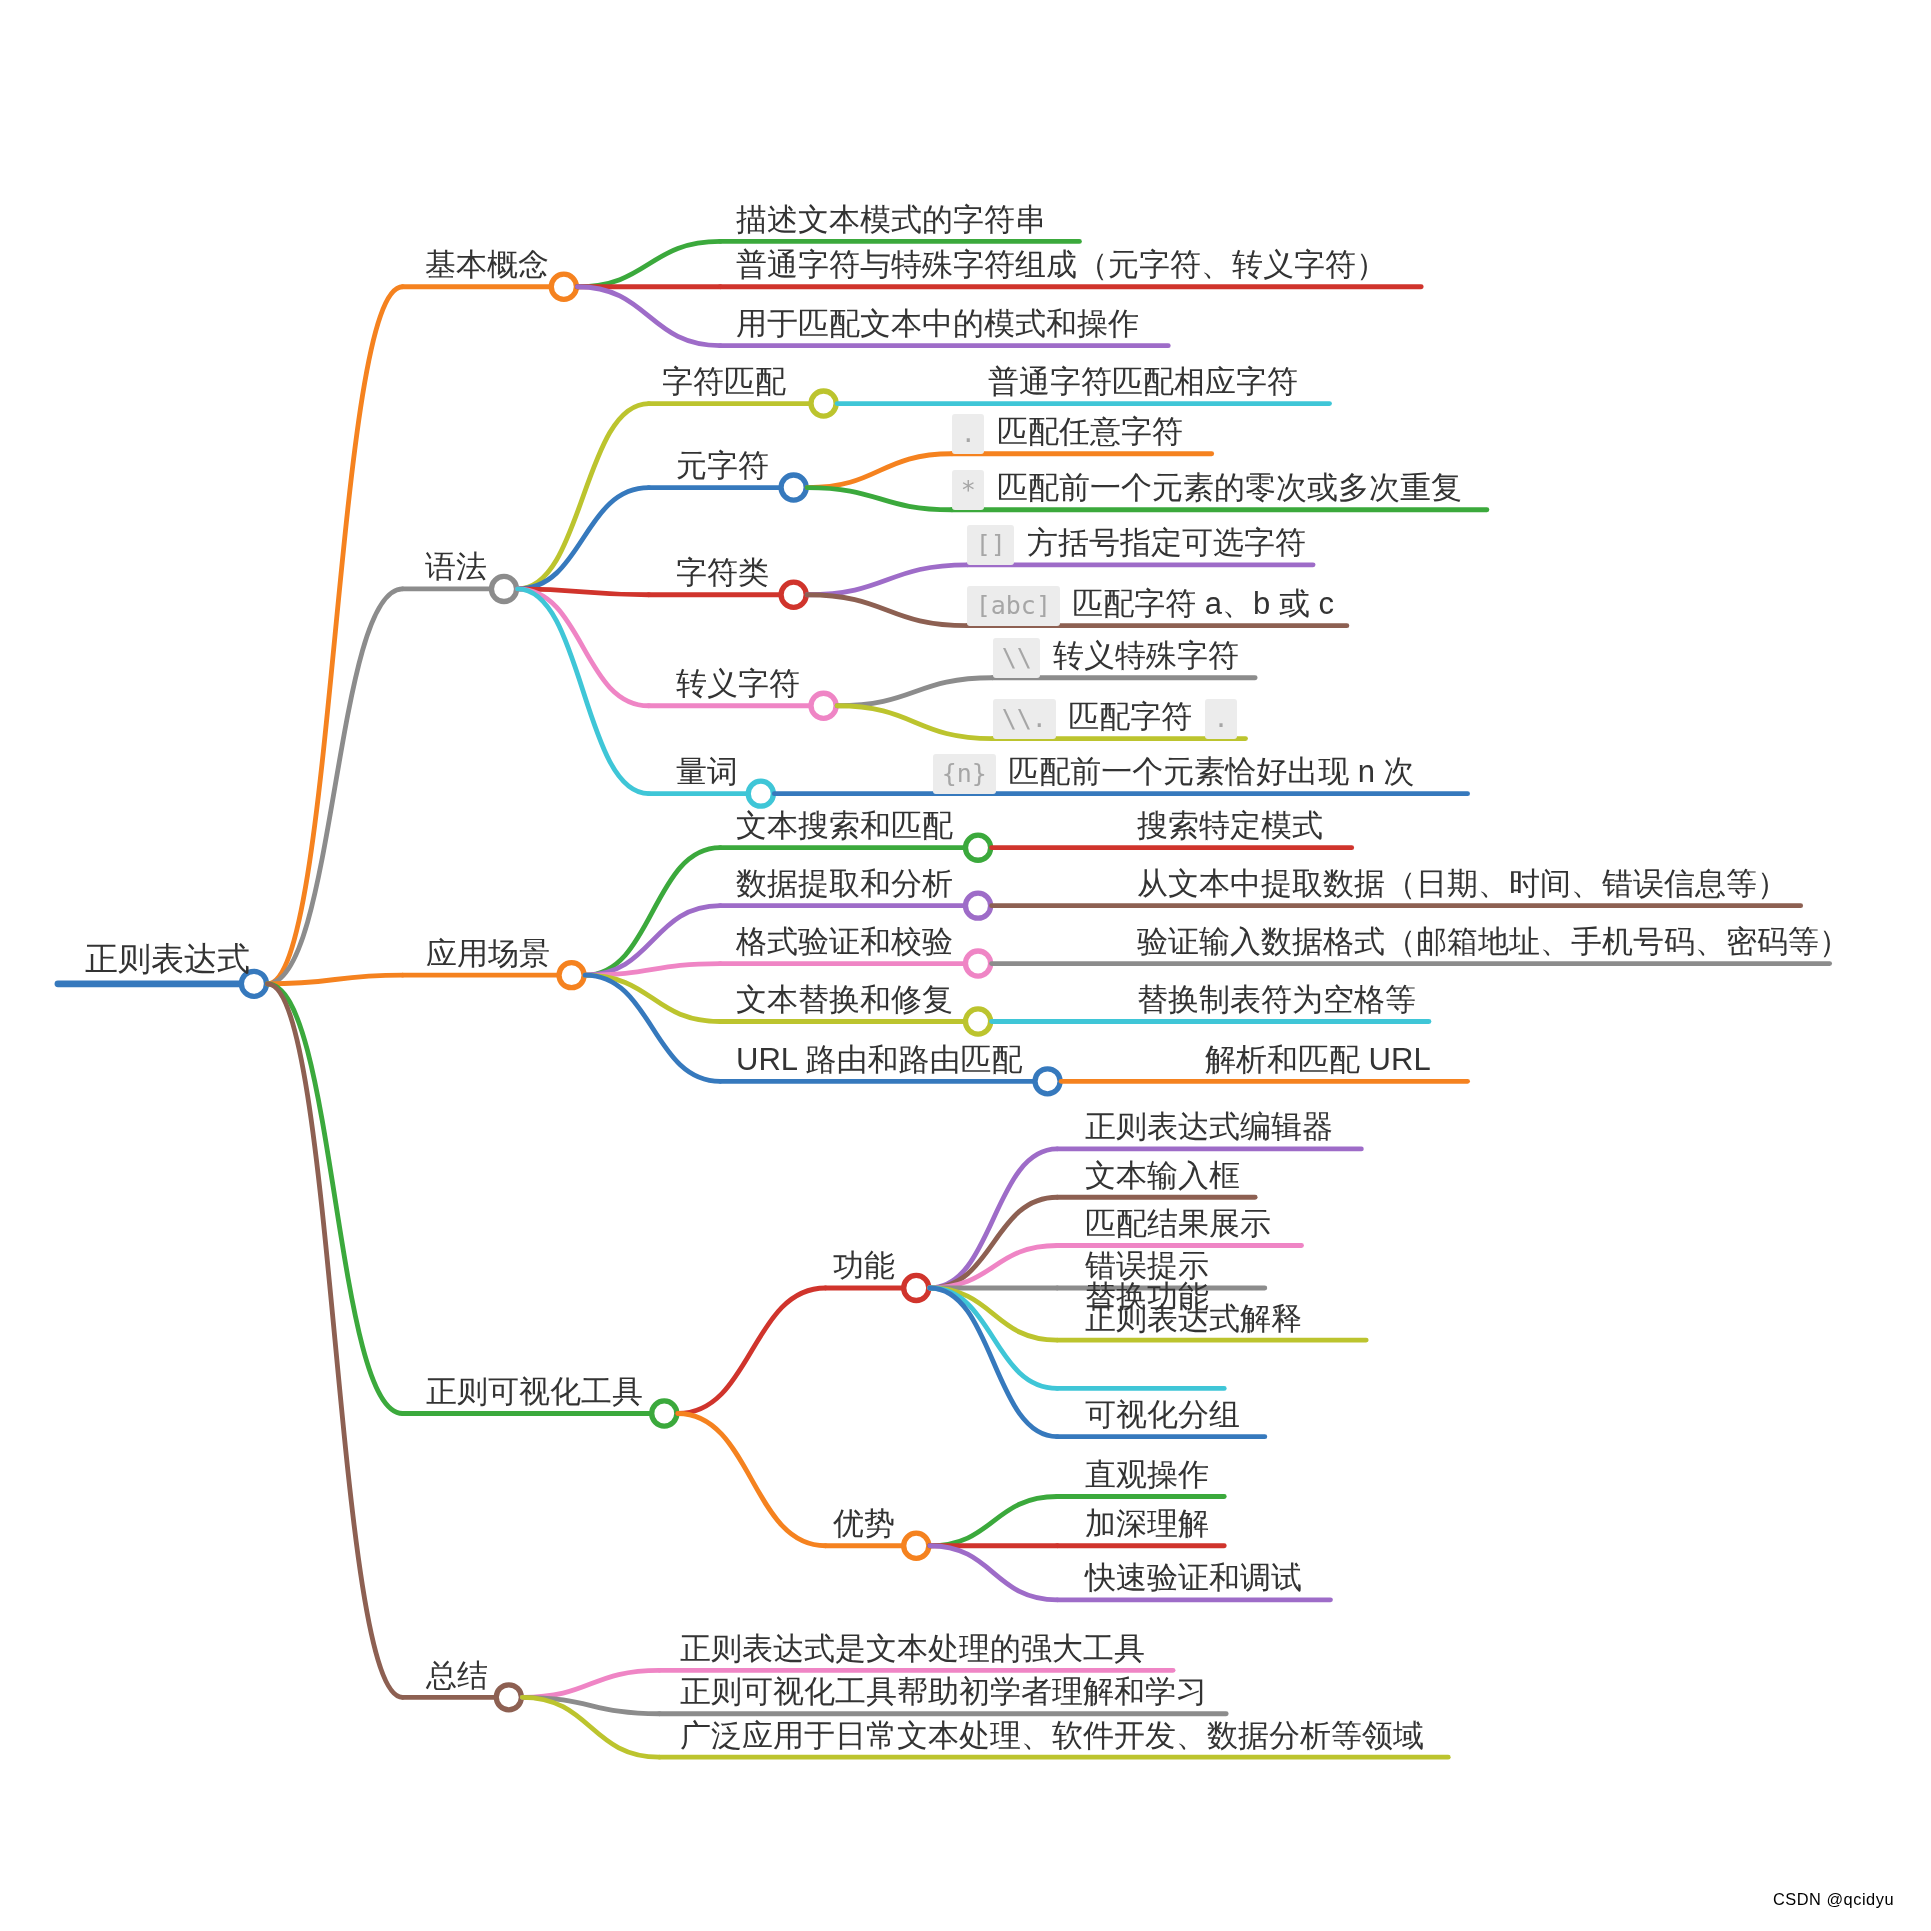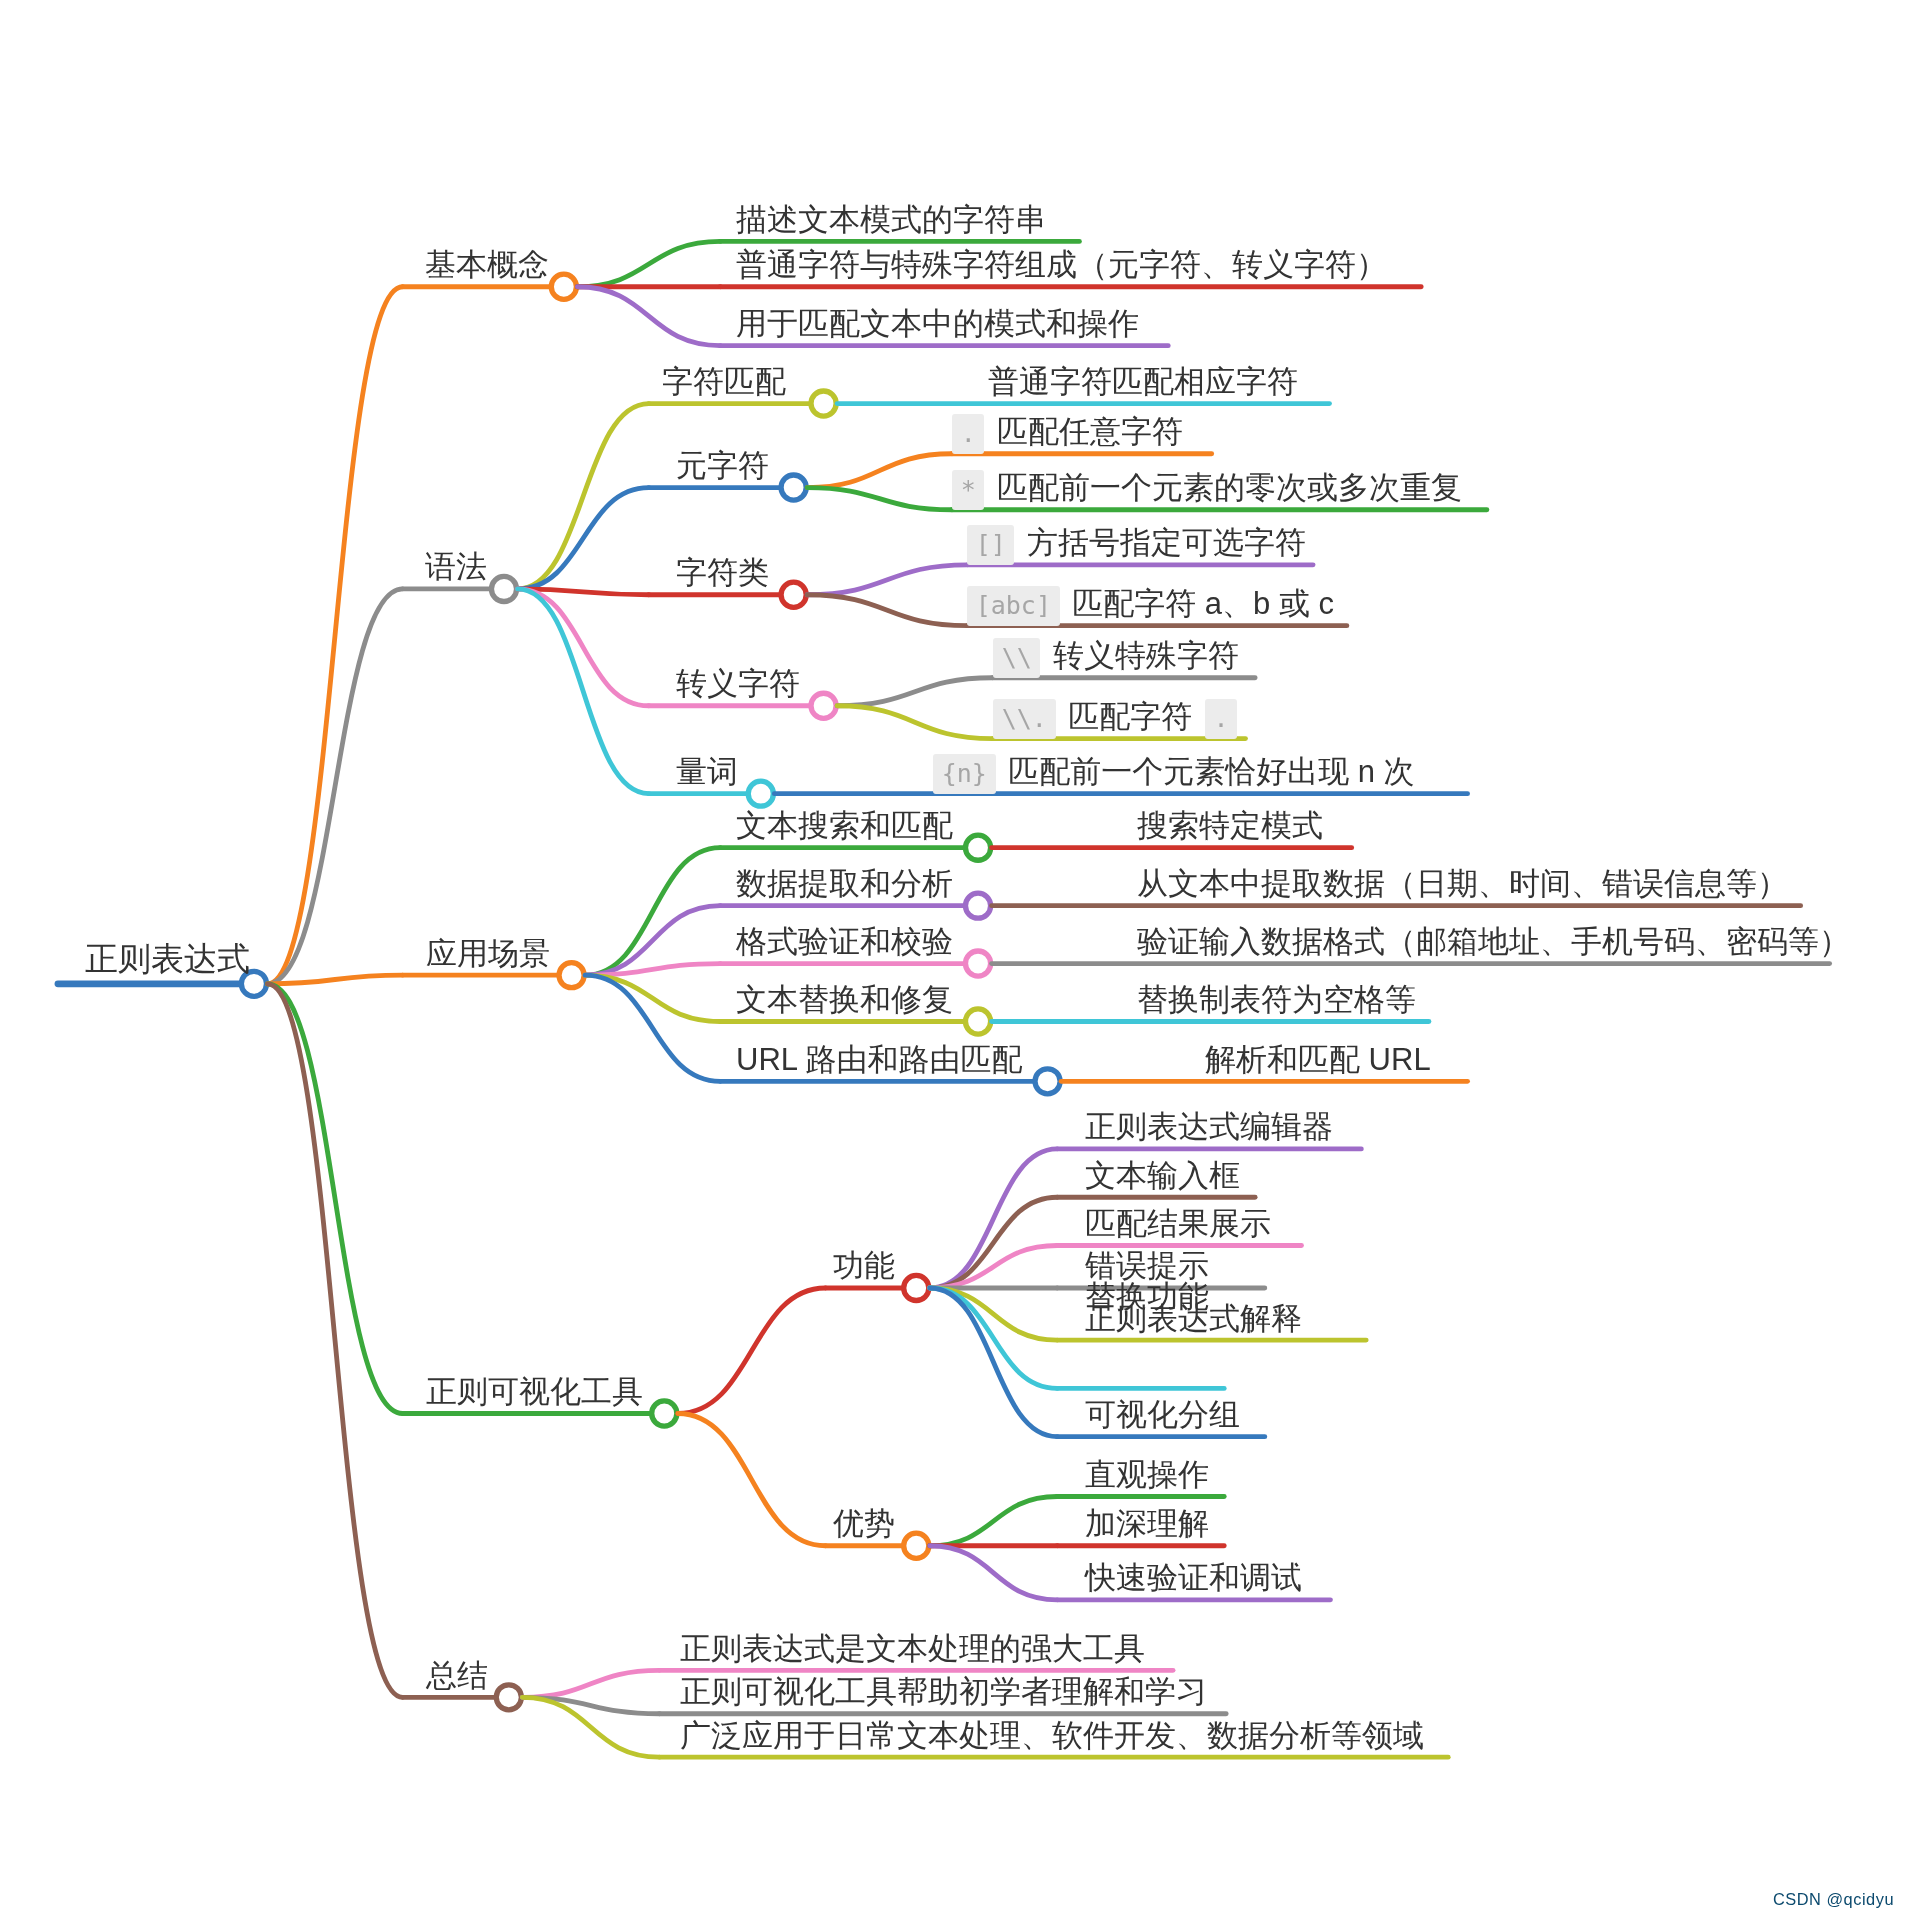--- a/index.html
+++ b/index.html
@@ -34,21 +34,21 @@
     border-radius:2.9px;
     padding:1.9px 8.7px 2.9px 8.7px;
     margin-right:12.6px;
   }
   .seg-t + .chip{margin-left:12.6px;margin-right:0;}
   #watermark{
     position:absolute;
     right:37px;
     top:1890px;
     font-size:16.4px;
-    color:#0c4a6e;
+    color:#000000;
     letter-spacing:0.5px;
   }
 </style>
 </head>
 <body>
 
 <div id="stage">
     <svg id="mindmap-svg" width="1931" height="1931" viewBox="0 0 2000 2000">
       <path d="M 60 1019 L 249 1019" fill="none" stroke="#3679bd" stroke-width="7" stroke-linecap="round"></path>
       <circle cx="263" cy="1019" r="13" fill="#ffffff" stroke="#3679bd" stroke-width="5.5"></circle>

